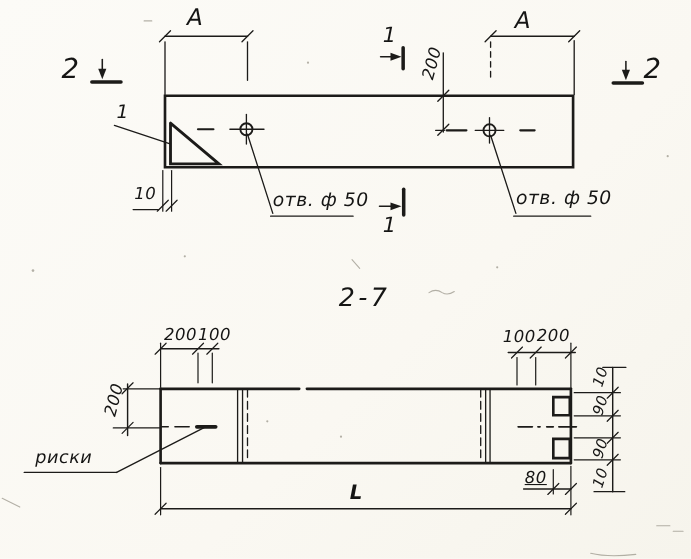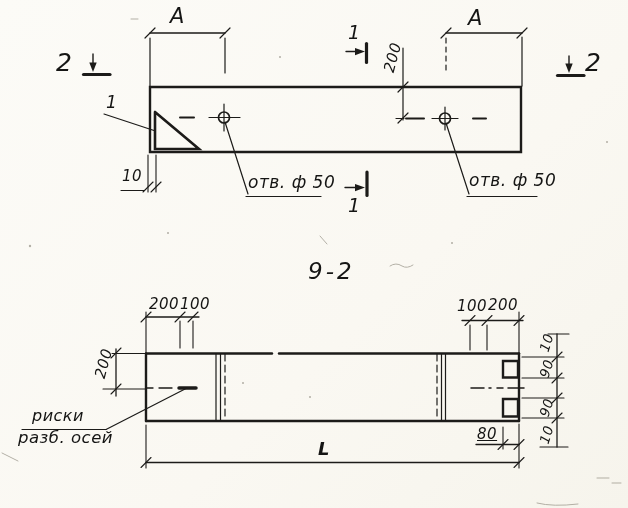--- a/index.html
+++ b/index.html
@@ -233,28 +233,27 @@
   <span class="lbl" style="left:348px;top:23px;font-size:19px;">1</span>
   <span class="lbl" style="left:348px;top:196px;font-size:19px;">1</span>
   <span class="lbl" style="left:56px;top:50px;font-size:25px;">2</span>
   <span class="lbl" style="left:585px;top:50px;font-size:25px;">2</span>
   <span class="lbl" style="left:106px;top:94px;font-size:17px;">1</span>
   <span class="lbl rot" style="left:373px;top:50px;width:40px;font-size:15px;">200</span>
   <span class="lbl" style="left:122px;top:169px;font-size:15px;">10</span>
   <span class="lbl" style="left:248px;top:174px;font-size:17px;">отв. ф 50</span>
   <span class="lbl" style="left:469px;top:172px;font-size:17px;">отв. ф 50</span>
 
-  <span class="lbl title" style="left:308px;top:260px;font-size:23px;">9-2</span>
+  <span class="lbl title" style="left:308px;top:260px;font-size:23px;">2-7</span>
   <span class="lbl" style="left:149px;top:297px;font-size:15px;">200</span>
   <span class="lbl" style="left:180px;top:297px;font-size:15px;">100</span>
   <span class="lbl" style="left:457px;top:299px;font-size:15px;">100</span>
   <span class="lbl" style="left:488px;top:298px;font-size:15px;">200</span>
   <span class="lbl rot" style="left:84px;top:356px;width:40px;font-size:15px;">200</span>
   <span class="lbl rot2" style="left:533px;top:336px;width:28px;font-size:13.5px;">10</span>
   <span class="lbl rot2" style="left:533px;top:362px;width:28px;font-size:13.5px;">90</span>
   <span class="lbl rot2" style="left:533px;top:401px;width:28px;font-size:13.5px;">90</span>
   <span class="lbl rot2" style="left:533px;top:428px;width:28px;font-size:13.5px;">10</span>
   <span class="lbl" style="left:477px;top:427px;font-size:15px;text-decoration:underline;">80</span>
   <span class="lbl" style="left:318px;top:440px;font-size:18px;font-weight:bold;">L</span>
   <span class="lbl" style="left:32px;top:408px;font-size:16px;">риски</span>
-  <span class="lbl" style="left:18px;top:430px;font-size:16.5px;">разб. осей</span>
 
 </div>
 
 </body></html>

